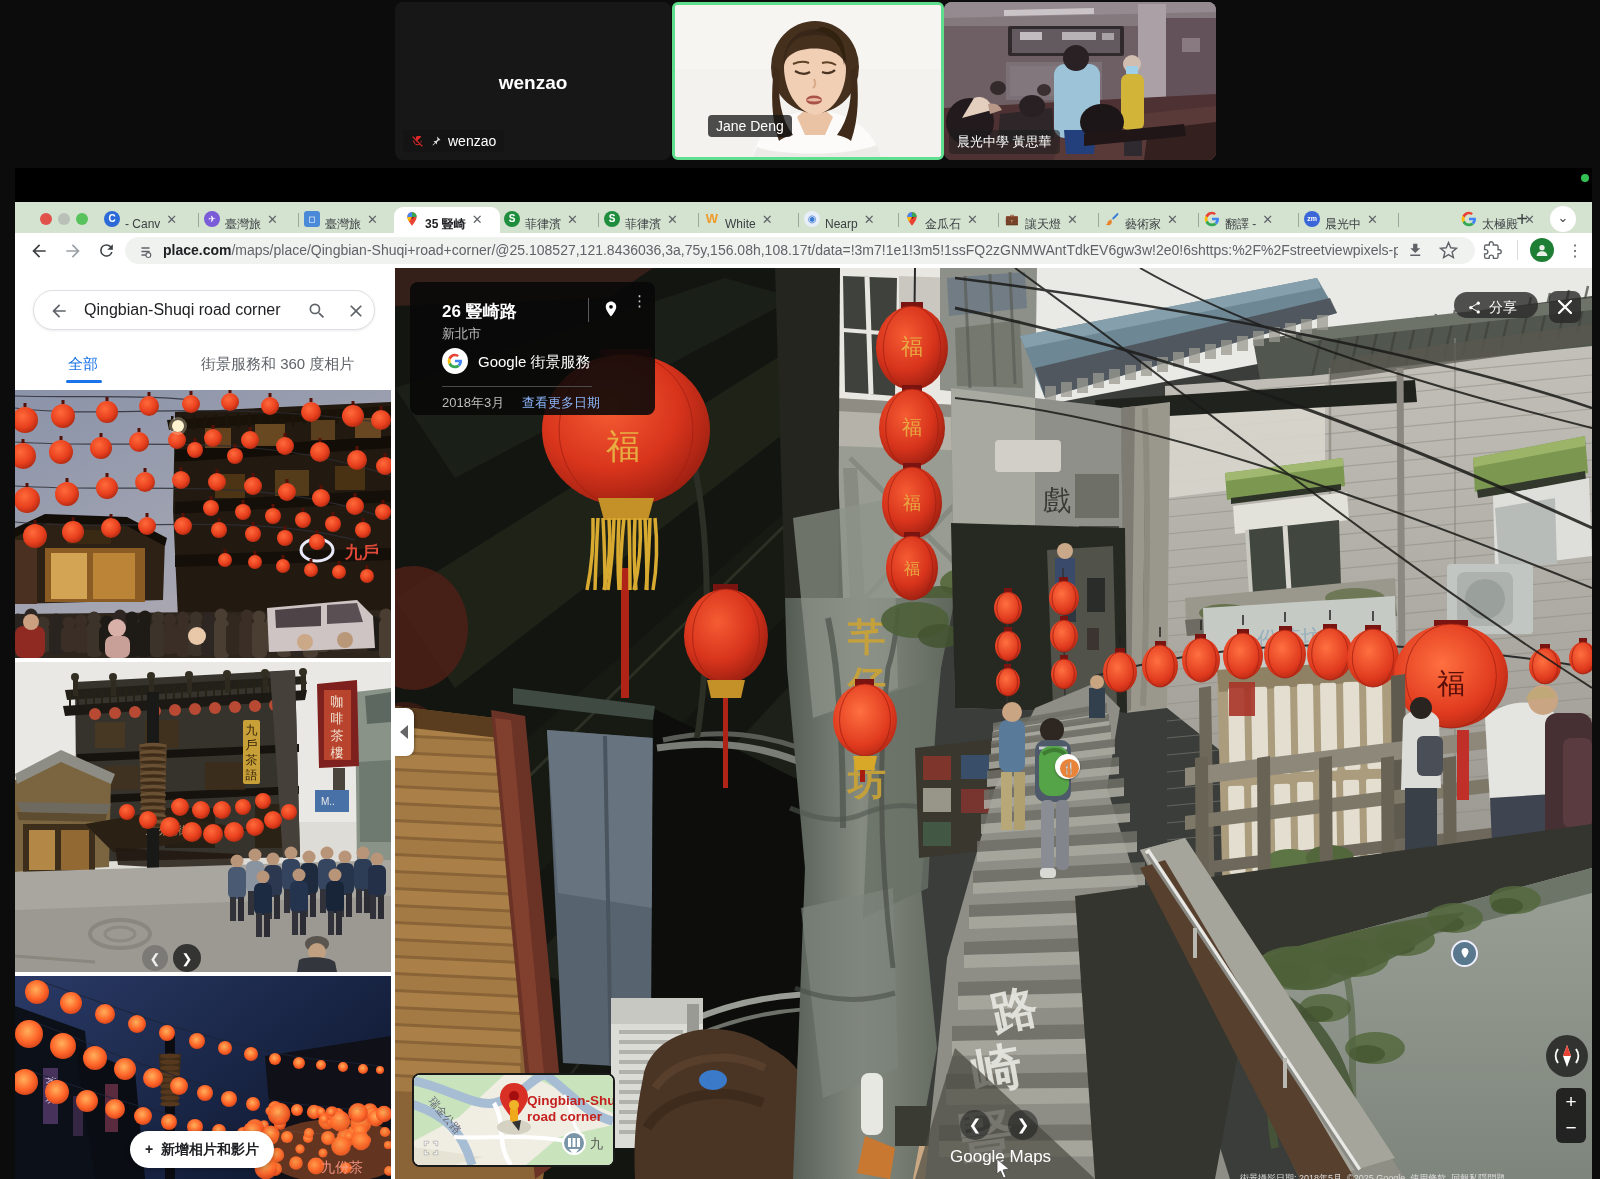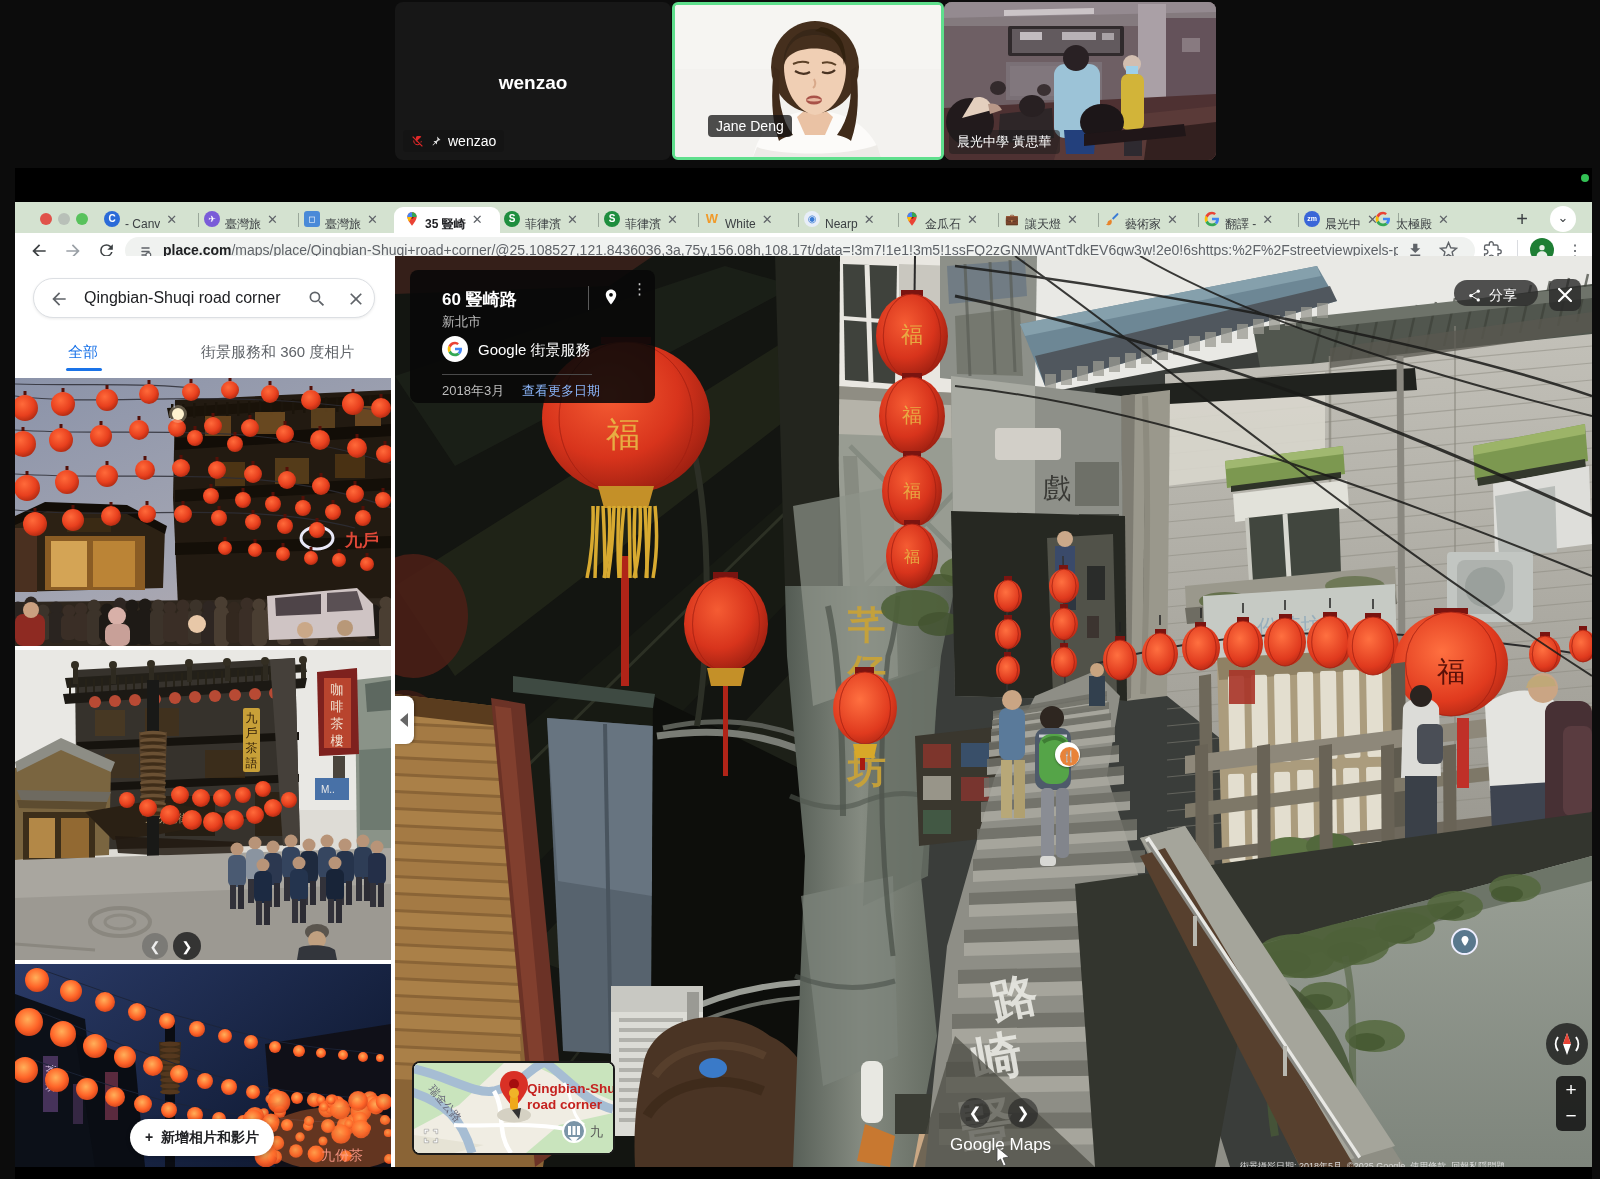--- a/index.html
+++ b/index.html
@@ -12,21 +12,21 @@
 #ztile1 .name { position:absolute; left:0; right:0; top:70px; text-align:center; color:#fff; font-weight:bold; font-size:19px; }
 .zlabel { position:absolute; left:8px; bottom:8px; background:rgba(20,20,20,.75); color:#fff; font-size:14px; padding:3px 8px; border-radius:4px; }
 #ztile2 { left:672px; top:2px; width:272px; height:158px; background:#f2f1ef; border:3px solid #5fdf8d; border-radius:6px; overflow:hidden; }
 #ztile3 { left:944px; top:2px; width:272px; height:158px; background:#3a2c2e; border-radius:8px; overflow:hidden; }
 
 
 #browser { left:15px; top:168px; width:1577px; height:1011px; background:#000; }
 #tabbar { left:0; top:34px; width:1577px; height:31px; background:#d4e2d0; }
 #addrbar { left:0; top:65px; width:1577px; height:35px; background:#ffffff; }
 #urlpill { position:absolute; left:110px; top:4px; width:1350px; height:27px; background:#f0f2f0; border-radius:14px; }
-#content { left:0; top:88px; width:1577px; height:911px; background:#1d4ed8; }
+#content { left:0; top:100px; width:1577px; height:911px; background:#1d4ed8; }
 #sidebar { left:0; top:0; width:380px; height:911px; background:#fff; }
 #sv { left:380px; top:0; width:1197px; height:911px; background:#666; overflow:hidden; }
 
 .tab { position:absolute; top:3px; height:28px; display:flex; align-items:center; color:#3c4043; font-size:12px; }
 .tab .fav { width:16px; height:16px; border-radius:50%; margin-right:5px; flex:0 0 16px; }
 .tab .x { color:#5f6368; margin-left:6px; font-size:13px; }
 .tab .ttl { white-space:nowrap; overflow:hidden; max-width:52px;margin-top:10px; }
 .tabsep { position:absolute; top:11px; width:1px; height:14px; background:#9aa79a; }
 
 
@@ -226,21 +226,21 @@
           <span class="ttl">翻譯 -</span>
           <span class="x">✕</span>
         </div>
       <div class="tabsep" style="left:1283px;"></div>
       <div class="tab" style="left:1289px;width:90px;">
           <span class="fav" style="background:#3a66d8;color:#fff;font-weight:bold;font-size:7px;line-height:16px;text-align:center;">zm</span>
           <span class="ttl">晨光中</span>
           <span class="x">✕</span>
         </div>
       <div class="tabsep" style="left:1383px;"></div>
-      <div class="tab" style="left:1360px;width:90px;">
+      <div class="tab" style="left:1446px;width:90px;">
           <svg class="fav" width="16" height="16" viewBox="0 0 48 48" style="margin-right:5px;">
             <path fill="#4285F4" d="M45 24.5c0-1.6-.1-2.7-.4-4H24v7.3h12c-.2 2-1.5 5-4.4 7l6.7 5.2C42.2 36.4 45 31 45 24.5z"></path>
             <path fill="#34A853" d="M24 46c5.9 0 10.9-1.9 14.5-5.3l-6.9-5.4c-1.9 1.3-4.4 2.2-7.6 2.2-5.8 0-10.7-3.8-12.5-9.1l-7.2 5.5C7.9 41.1 15.4 46 24 46z"></path>
             <path fill="#FBBC05" d="M11.5 28.4c-.5-1.4-.8-2.9-.8-4.4s.3-3 .8-4.4l-7.3-5.5C2.8 17.1 2 20.4 2 24s.8 6.9 2.2 9.9l7.3-5.5z"></path>
             <path fill="#EA4335" d="M24 9.6c3.3 0 5.5 1.4 6.8 2.6l5-4.9C32.7 4.3 29 2 24 2 15.4 2 7.9 6.9 4.2 14.1l7.3 5.5c1.8-5.3 6.7-10 12.5-10z"></path>
           </svg>
           <span class="ttl">太極殿</span>
           <span class="x">✕</span>
         </div>
       <div class="abs" style="left:1495px;top:6px;width:24px;height:24px;color:#3c4043;font-size:20px;text-align:center;line-height:23px;">+</div>
@@ -848,21 +848,21 @@
           <path d="M560 40 C800 90 1000 170 1197 260" stroke-width="3"></path>
           <path d="M560 10 C800 40 1050 90 1197 140" stroke-width="2.5"></path>
           <path d="M620 0 C800 130 950 260 1197 420" stroke-width="2"></path>
           <path d="M560 130 C750 150 950 220 1197 320" stroke-width="2"></path>
           <path d="M745 0 C850 60 1000 110 1197 160" stroke-width="2"></path>
           </g>
           </g>
         </svg>
         
         <div class="abs" style="left:15px;top:14px;width:245px;height:133px;background:rgba(8,8,8,.88);border-radius:8px;color:#fff;">
-          <div class="abs" style="left:32px;top:18px;font-size:17px;font-weight:bold;">60 豎崎路</div>
+          <div class="abs" style="left:32px;top:18px;font-size:17px;font-weight:bold;">26 豎崎路</div>
           <div class="abs" style="left:178px;top:16px;width:1px;height:24px;background:#5a5a5a;"></div>
           <svg class="abs" style="left:192px;top:18px;" width="18" height="18" viewBox="0 0 24 24">
               <path d="M12 2C8.1 2 5 5.1 5 9c0 5.2 7 13 7 13s7-7.8 7-13c0-3.9-3.1-7-7-7zm0 9.5A2.5 2.5 0 1 1 12 6.5a2.5 2.5 0 0 1 0 5z" fill="#fff"></path>
             </svg>
           <div class="abs" style="left:222px;top:15px;color:#ccc;font-size:15px;line-height:8px;">⋮</div>
           <div class="abs" style="left:32px;top:43px;font-size:13px;color:#bdbdbd;text-align:center;">新北市</div>
           <div class="abs" style="left:32px;top:66px;width:26px;height:26px;background:#fff;border-radius:50%;"></div>
           <svg class="abs" style="left:37px;top:71px;" width="16" height="16" viewBox="0 0 48 48">
               <path fill="#4285F4" d="M45 24.5c0-1.6-.1-2.7-.4-4H24v7.3h12c-.2 2-1.5 5-4.4 7l6.7 5.2C42.2 36.4 45 31 45 24.5z"></path>
               <path fill="#34A853" d="M24 46c5.9 0 10.9-1.9 14.5-5.3l-6.9-5.4c-1.9 1.3-4.4 2.2-7.6 2.2-5.8 0-10.7-3.8-12.5-9.1l-7.2 5.5C7.9 41.1 15.4 46 24 46z"></path>

